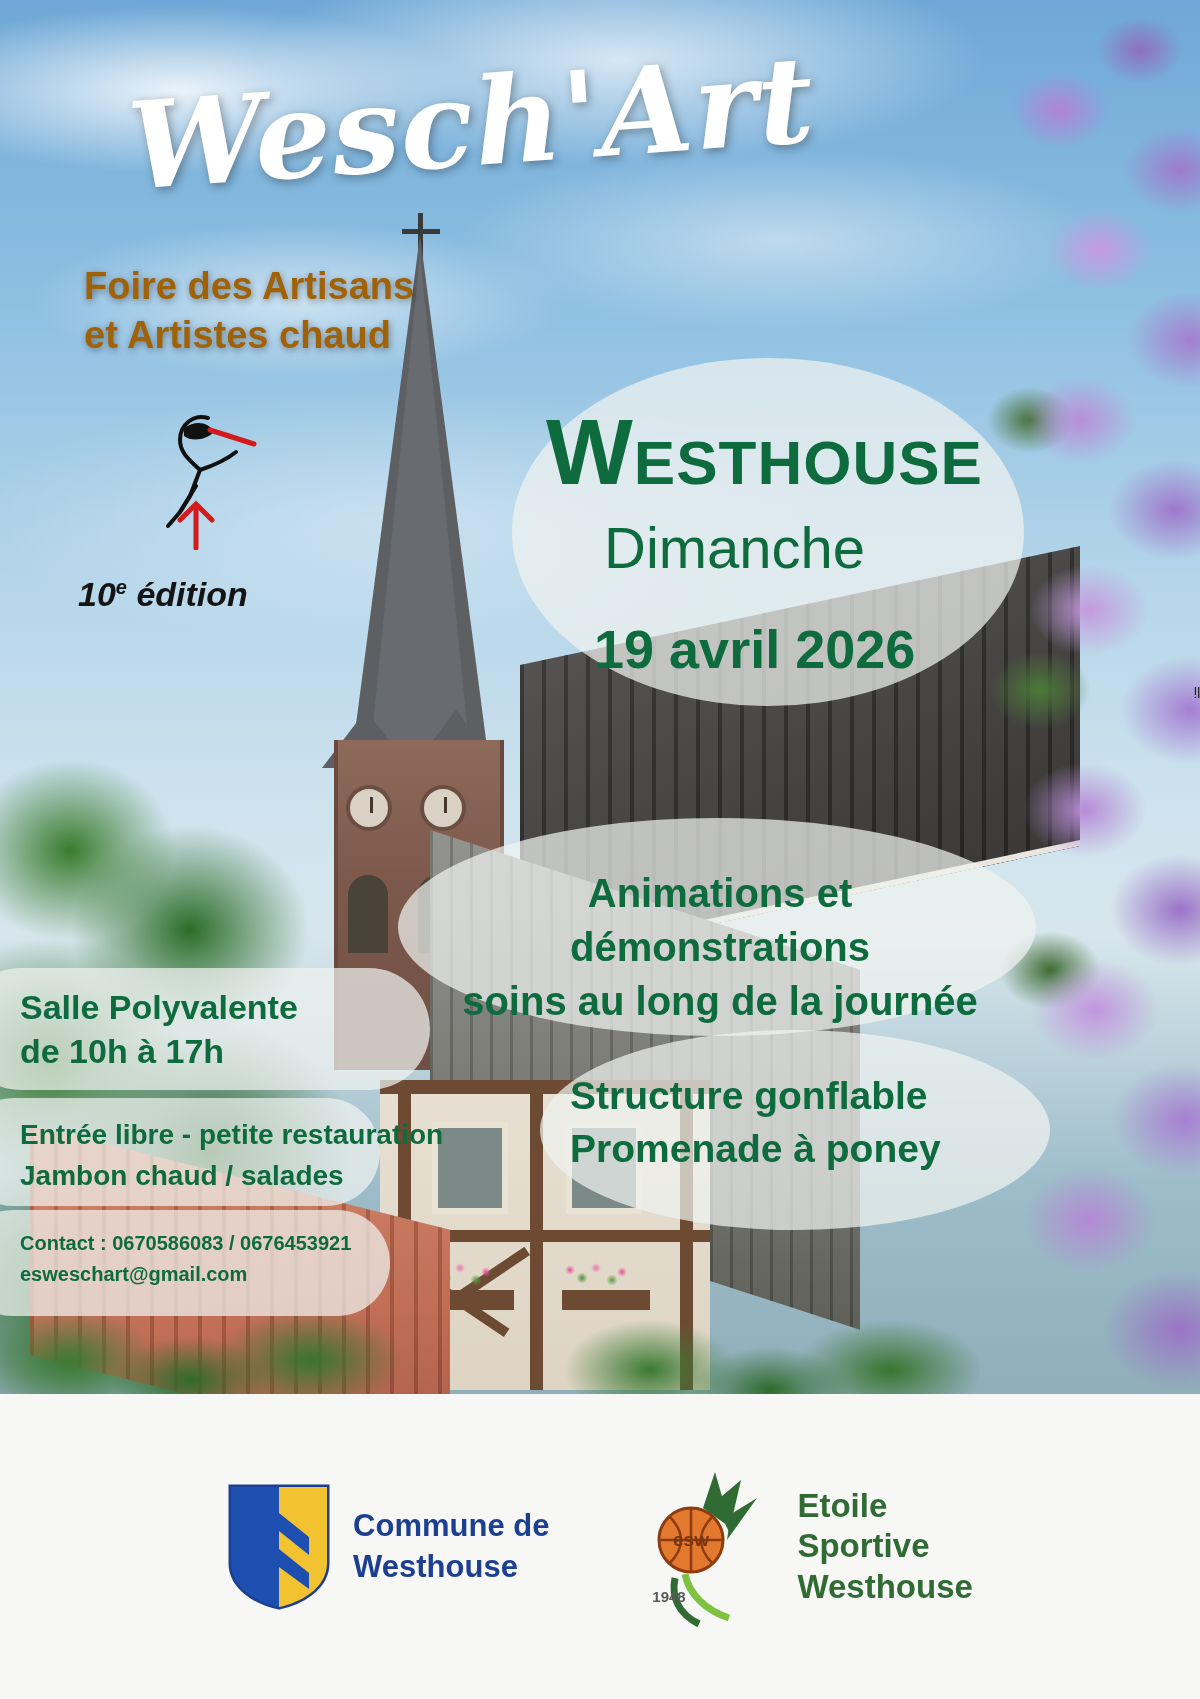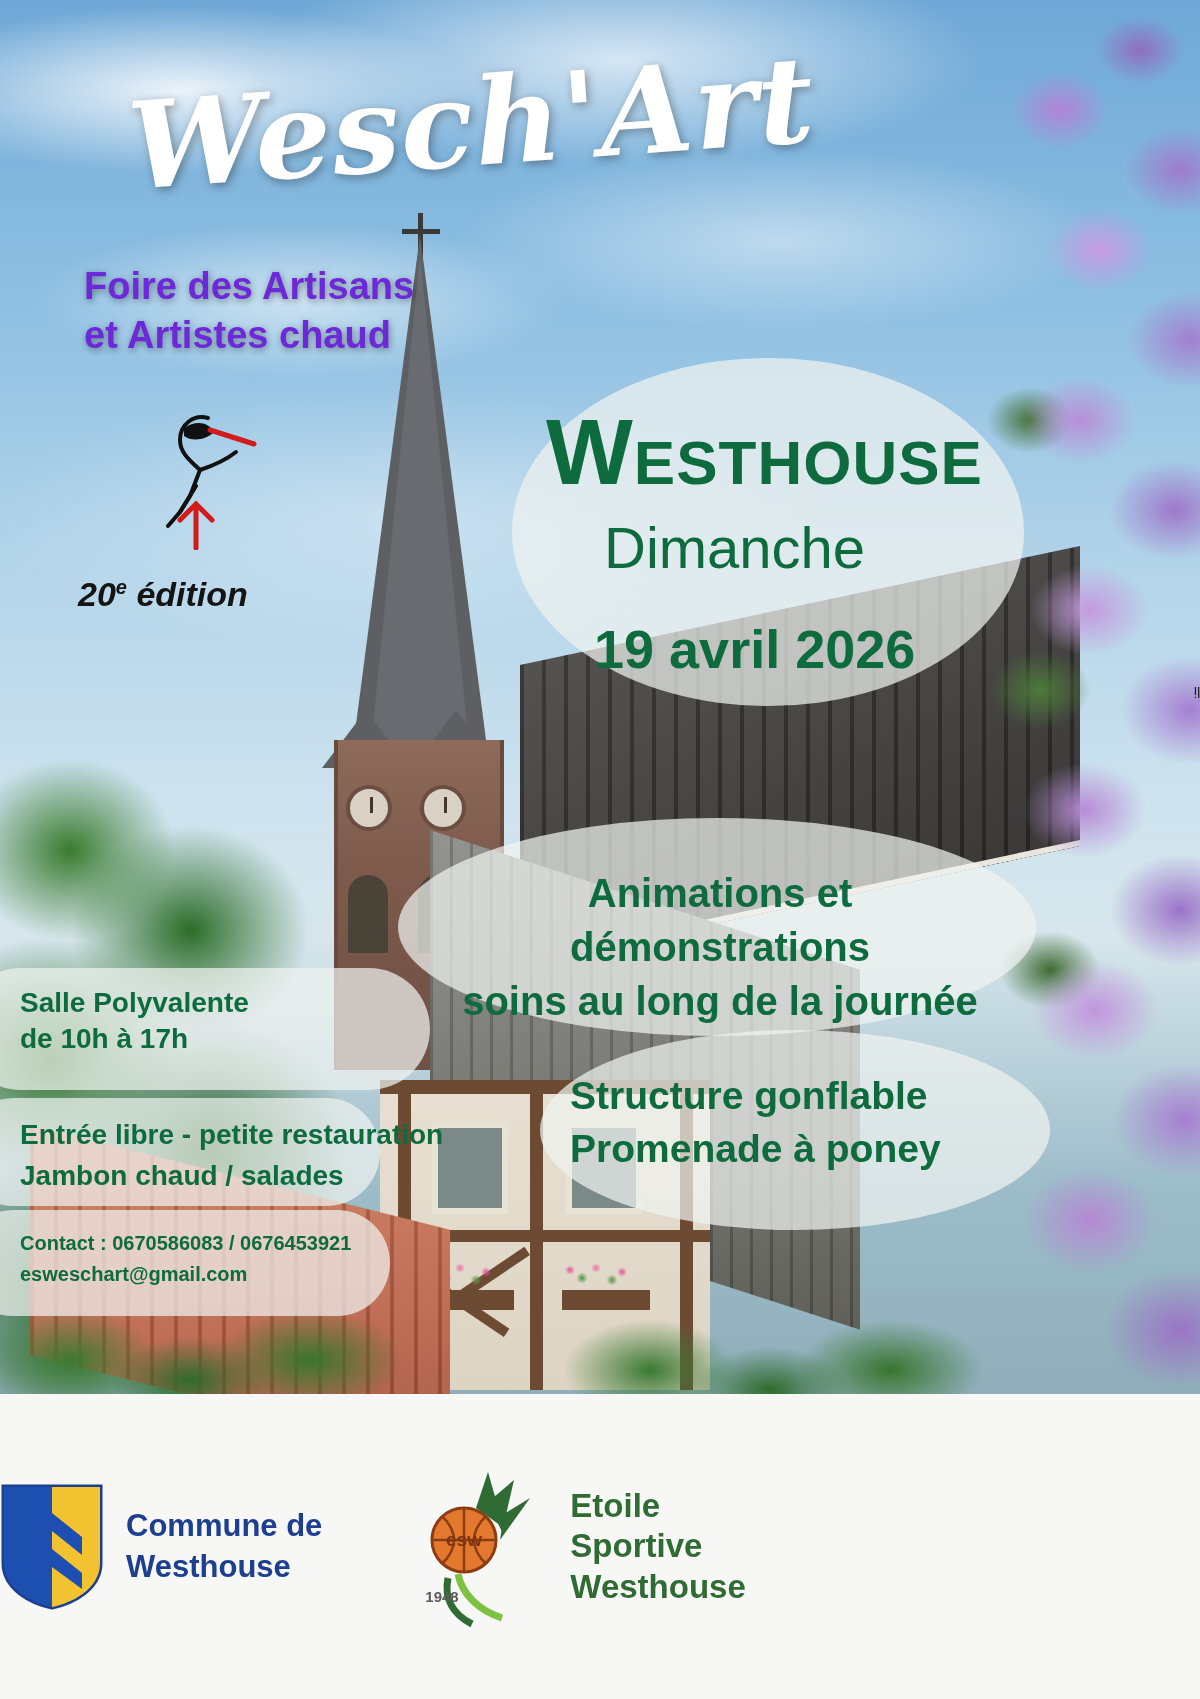--- a/index.html
+++ b/index.html
@@ -234,21 +234,21 @@
     letter-spacing: 1px;
     text-shadow: 2px 3px 10px rgba(0,0,0,.35);
     transform: rotate(-4deg);
     white-space: nowrap;
   }
   .subtitle {
     position: absolute;
     left: 84px; top: 262px;
     font-size: 38px;
     font-weight: bold;
-    color: #6d28d9;
+    color: #a16207;
     line-height: 1.28;
     text-shadow: 1px 2px 7px rgba(0,0,0,.4);
   }
   .edition {
     position: absolute;
     left: 78px; top: 575px;
     font-size: 34px;
     font-style: italic;
     font-weight: bold;
     color: #141414;
@@ -295,21 +295,21 @@
     font-size: 40px; font-weight: bold; line-height: 1.35;
     text-align: center; width: 560px;
   }
   .struct {
     left: 570px; top: 1070px;
     font-size: 39px; font-weight: bold; line-height: 1.35;
     text-align: left; width: 452px;
   }
   .salle {
     left: 20px; top: 985px;
-    font-size: 28px; font-weight: bold; line-height: 1.3;
+    font-size: 34px; font-weight: bold; line-height: 1.3;
   }
   .entree {
     left: 20px; top: 1115px;
     font-size: 28px; font-weight: bold; line-height: 1.45;
   }
   .contact {
     left: 20px; top: 1228px;
     font-size: 20px; font-weight: bold; line-height: 1.55;
   }
 
@@ -325,21 +325,21 @@
   }
 
   
   .footer {
     position: absolute;
     left: 0; bottom: 0;
     width: 1200px; height: 305px;
     background: #f7f7f5;
     display: flex;
     align-items: center;
-    justify-content: flex-start;
+    justify-content: center;
     gap: 96px;
   }
   .f-block { display: flex; align-items: center; gap: 22px; }
   .commune-text {
     font-size: 31px; font-weight: bold; color: #1d3f91; line-height: 1.3;
   }
   .es-text {
     font-size: 33px; font-weight: bold; color: #2f6b33; line-height: 1.22;
   }
 </style>
@@ -401,21 +401,21 @@
     <path d="M58 18 C44 14 30 24 30 40 C30 54 42 62 50 70 L40 96 L30 112 L18 126" fill="none" stroke="#111" stroke-width="4" stroke-linecap="round"></path>
     <path d="M50 70 C62 66 76 60 86 52" fill="none" stroke="#111" stroke-width="4" stroke-linecap="round"></path>
     <path d="M34 28 C46 20 58 22 64 32 C56 40 42 42 34 36 Z" fill="#111"></path>
     <path d="M60 30 L104 44" stroke="#d41b1b" stroke-width="5" stroke-linecap="round"></path>
     <path d="M46 108 L46 148" stroke="#d41b1b" stroke-width="5" stroke-linecap="round"></path>
     <path d="M30 120 L46 104 L62 120" fill="none" stroke="#d41b1b" stroke-width="5" stroke-linecap="round"></path>
     <path d="M46 86 L30 112" stroke="#111" stroke-width="4" stroke-linecap="round"></path>
   </svg>
 
   <div class="edition">
-    <span>20</span><sup>e</sup>
+    <span>10</span><sup>e</sup>
     <span>édition</span>
   </div>
 
   <div class="blob blob-date"></div>
   <div class="blob blob-anim"></div>
   <div class="blob blob-struct"></div>
   <div class="blob blob-salle"></div>
   <div class="blob blob-entree"></div>
   <div class="blob blob-contact"></div>
 

